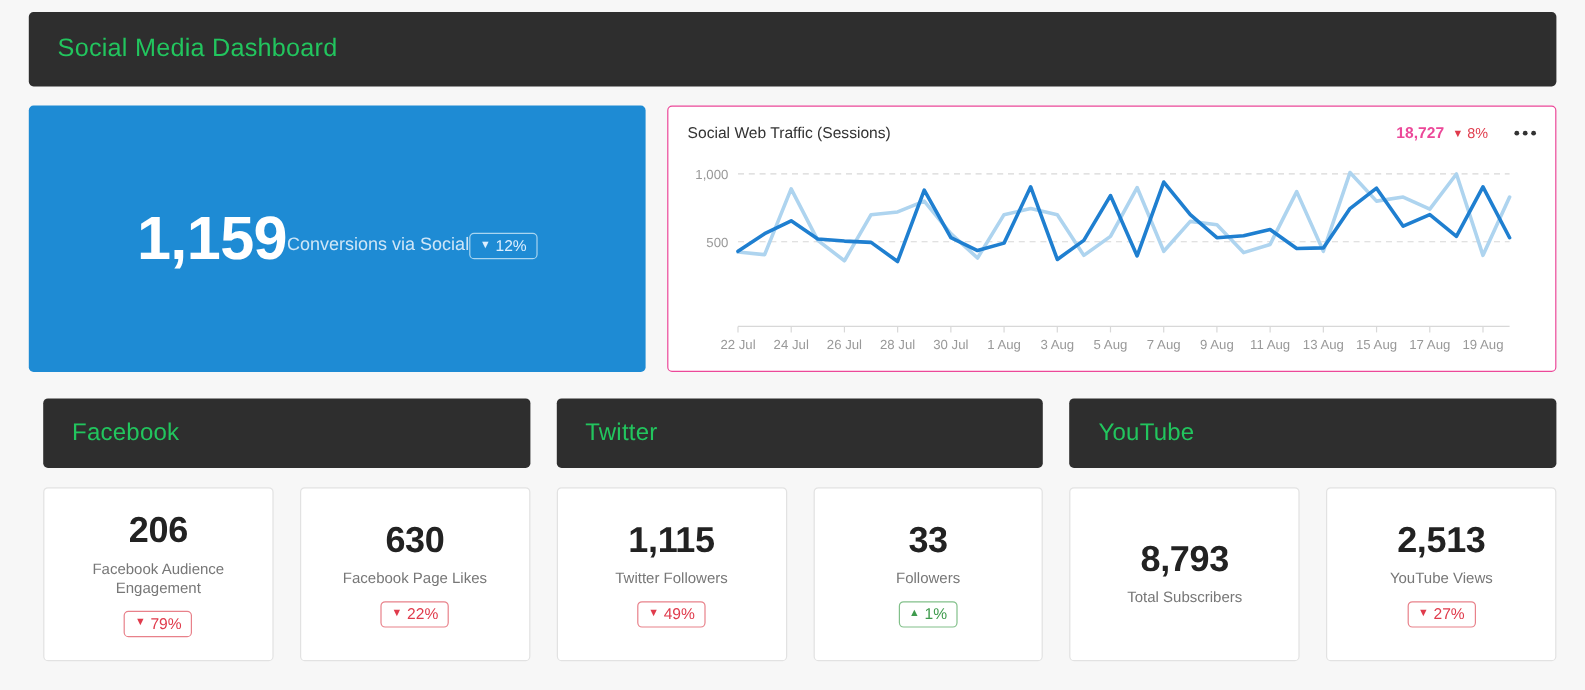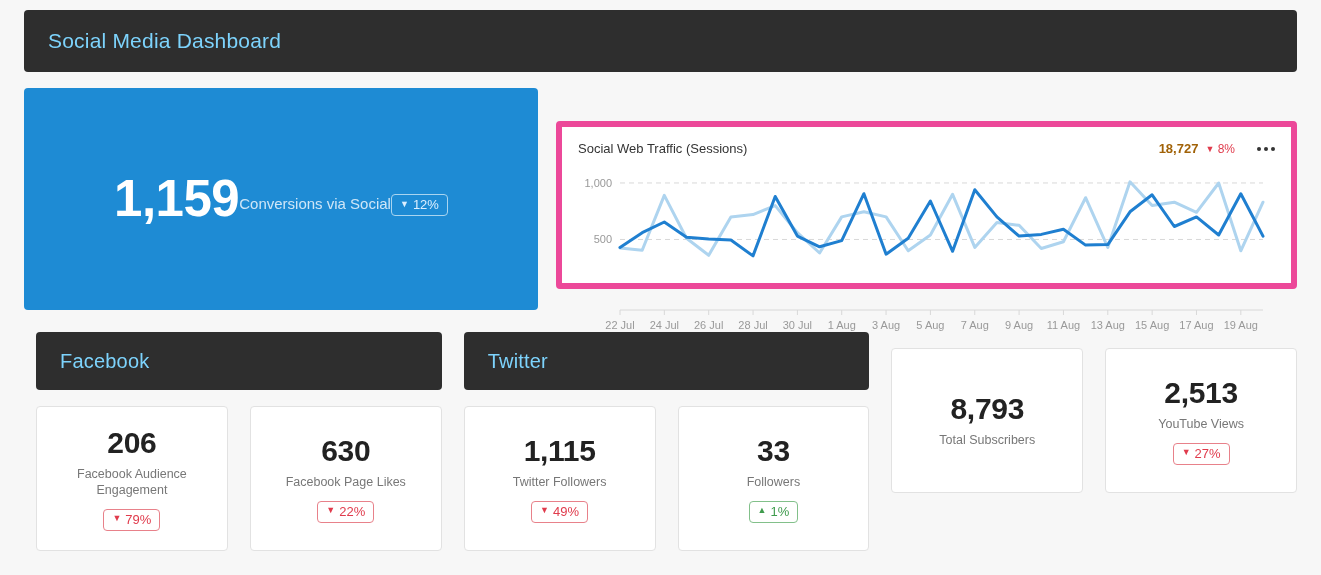--- a/index.html
+++ b/index.html
@@ -17,21 +17,21 @@
   
   .dark-header {
     background: #2e2e2e;
     border-radius: 4px;
     height: 62px;
     display: flex;
     align-items: center;
     padding: 0 24px;
   }
   .dark-header .title {
-    color: #7dd3fc;
+    color: #22c55e;
     font-size: 21px;
     font-weight: 400;
     letter-spacing: 0.2px;
   }
   .dark-header.section { height: 58px; }
   .dark-header.section .title { font-size: 20px; }
 
   
   .row-top {
     display: flex;
@@ -75,46 +75,45 @@
     color: #dcefff;
     margin-top: 12px;
   }
   .badge.down { border-color: #e8818a; color: #e03b4c; }
   .badge.up   { border-color: #82c08a; color: #3f9b4d; }
   .tri { font-size: 9px; line-height: 9px; position: relative; top: -1px; }
 
   
   .chart-card {
     flex: 1;
-    height: 168px;
+    height: 222px;
     background: #ffffff;
-    border: 6px solid #ec4899;
+    border: 1px solid #ec4899;
     border-radius: 4px;
     position: relative;
     padding: 14px 16px 0 16px;
-    margin-top: 33px;
   }
   .chart-head {
     display: flex;
     align-items: flex-start;
     justify-content: space-between;
   }
   .chart-title { font-size: 13px; color: #333333; }
   .chart-head-right {
     display: flex;
     align-items: center;
     gap: 22px;
   }
   .chart-kpi {
     display: flex;
     align-items: baseline;
     gap: 7px;
     font-size: 13px;
   }
-  .chart-kpi .num { font-weight: bold; color: #a16207; }
+  .chart-kpi .num { font-weight: bold; color: #ec4899; }
   .chart-kpi .delta { color: #e03b4c; font-size: 12px; }
   .kebab {
     display: flex;
     gap: 3px;
     padding: 2px 0;
     cursor: pointer;
   }
   .kebab span {
     width: 4px; height: 4px;
     border-radius: 50%;
@@ -289,20 +288,23 @@
             <div class="value">33</div>
             <div class="label">Followers</div>
             <div class="badge up">
               <span class="tri">▲</span>
               <span>1%</span>
             </div>
           </div>
         </div>
       </div>
       <div class="section-col">
+        <div class="dark-header section">
+          <div class="title">YouTube</div>
+        </div>
         <div class="cards">
           <div class="metric-card">
             <div class="value">8,793</div>
             <div class="label">Total Subscribers</div>
           </div>
           <div class="metric-card">
             <div class="value">2,513</div>
             <div class="label">YouTube Views</div>
             <div class="badge down">
               <span class="tri">▼</span>

